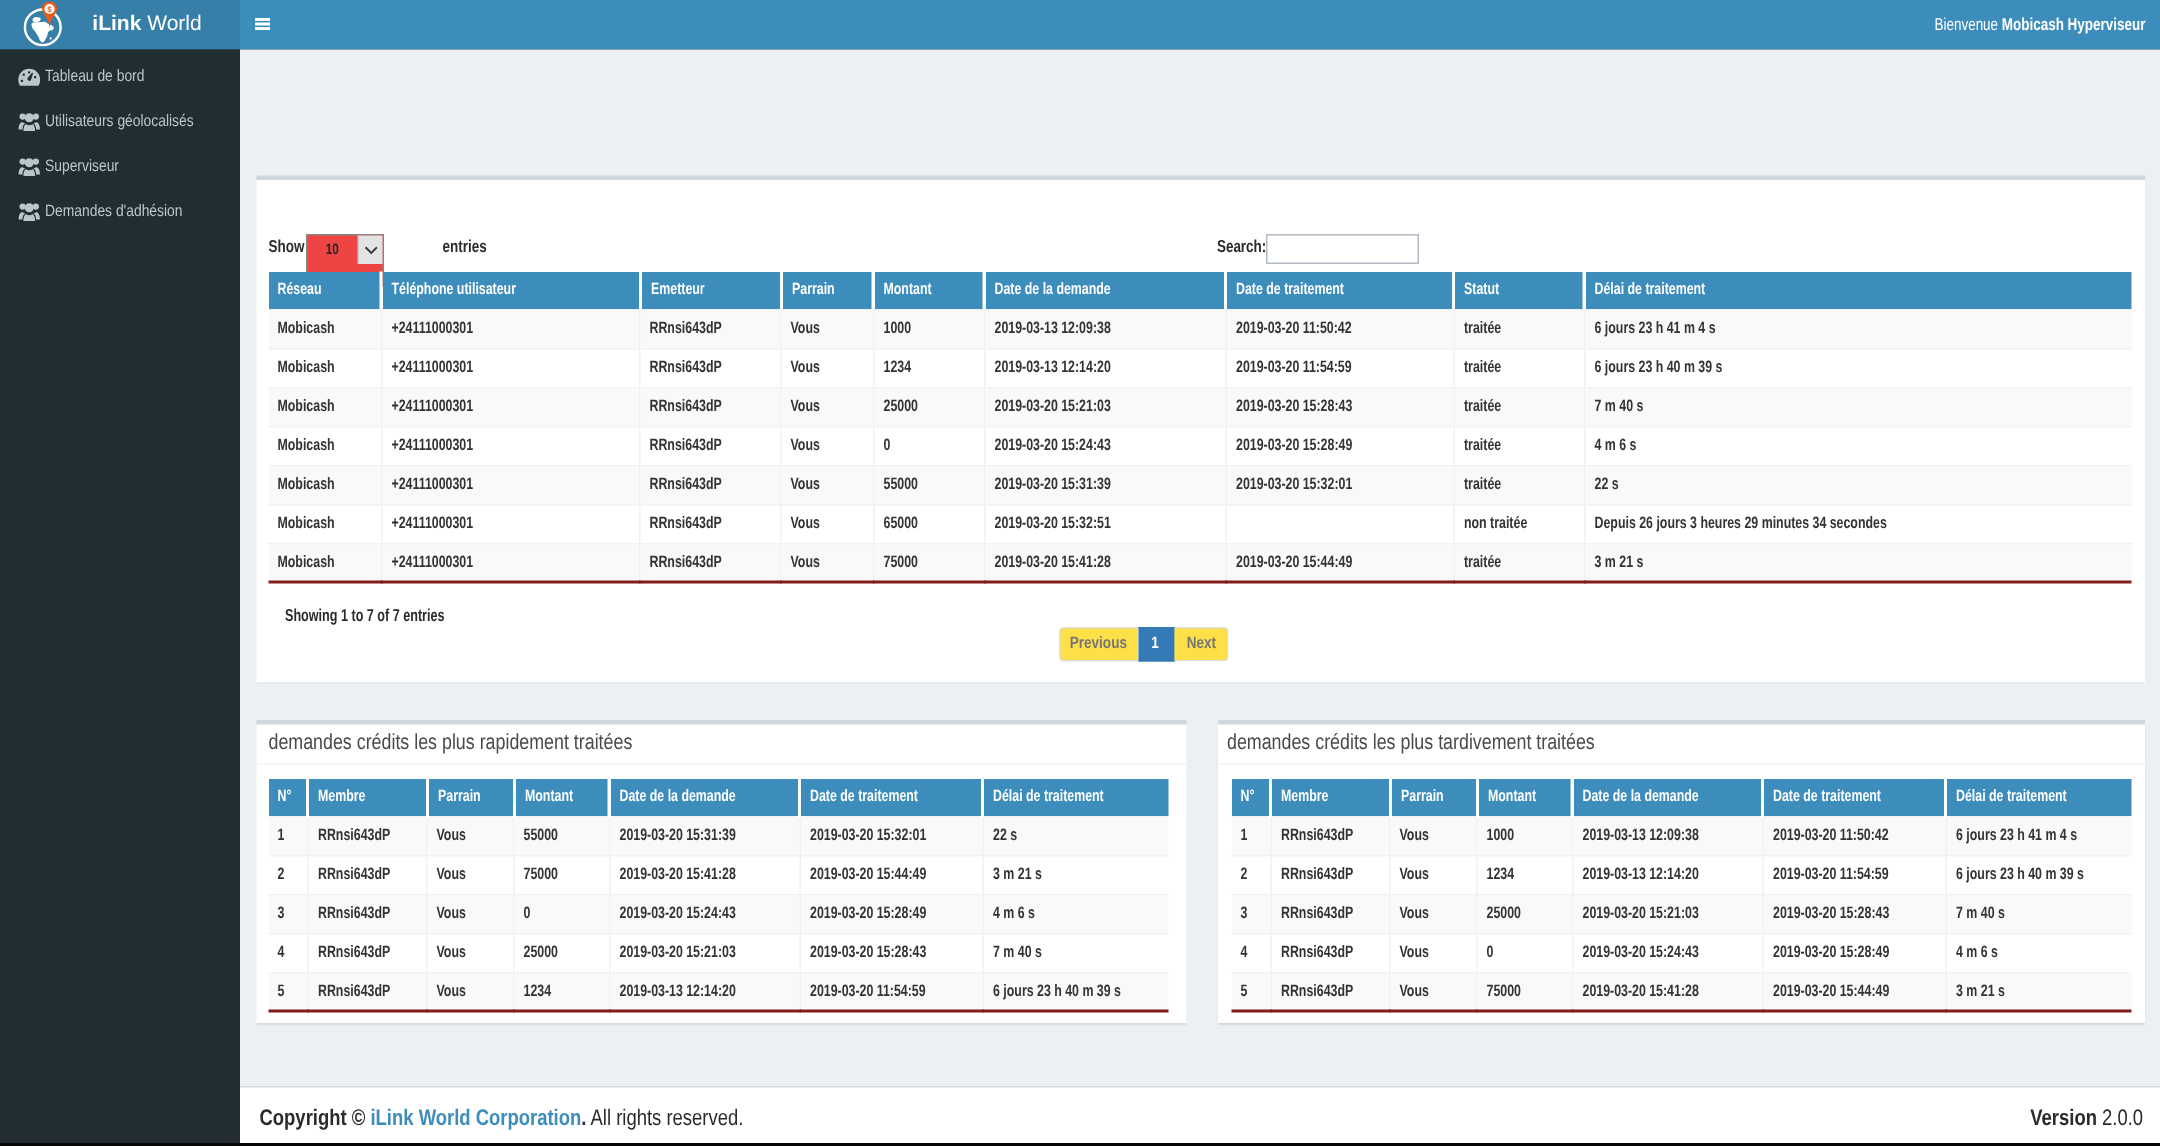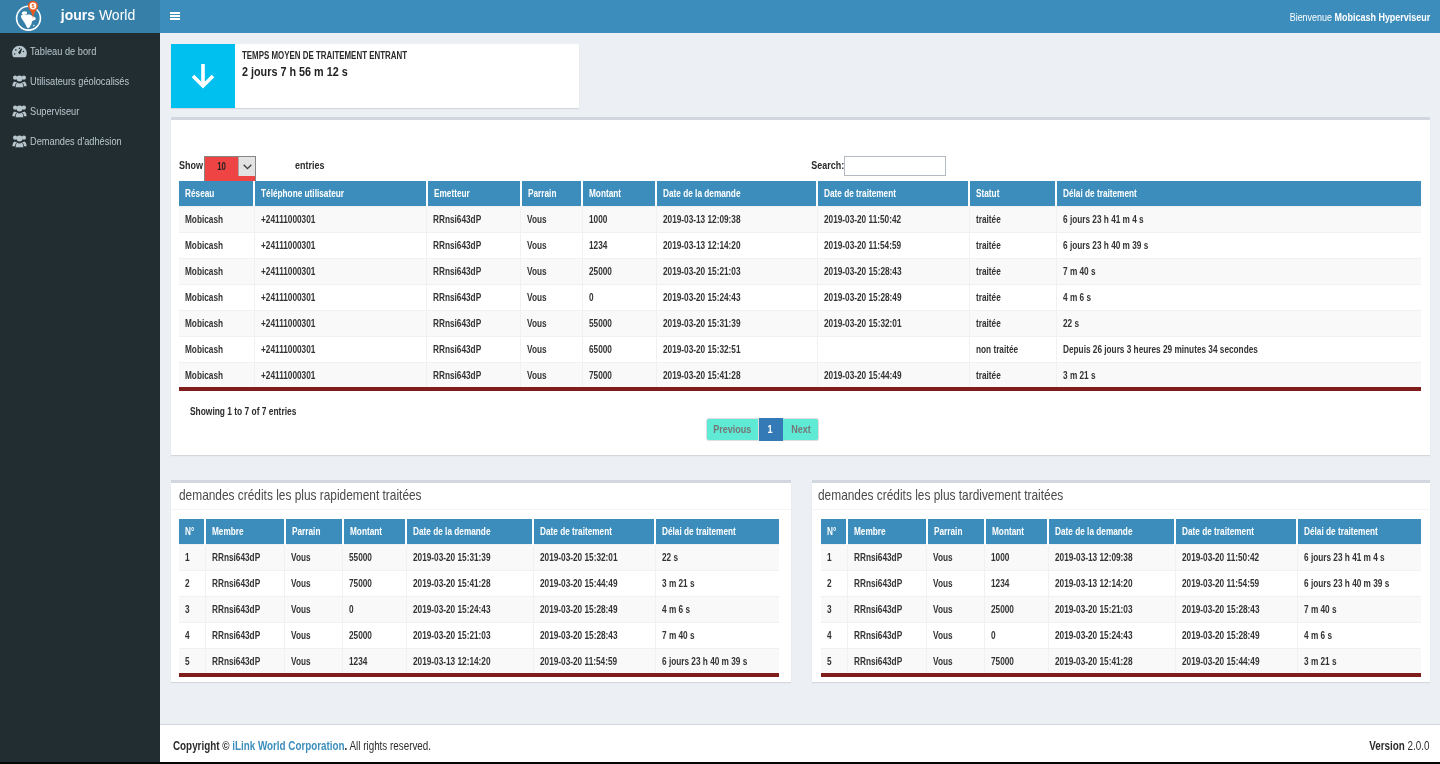--- a/index.html
+++ b/index.html
@@ -32,21 +32,21 @@
 .box1 { left:11px; top:87px; width:1259px; height:335px; }
 .box2 { left:11px; top:450px; width:620px; height:199px; }
 .box3 { left:652px; top:450px; width:618px; height:199px; }
 .bhead { position:absolute; left:0; top:0; right:0; height:26px; border-bottom:1px solid #f4f4f4; }
 .box2 .bhead, .box3 .bhead { height:27px; }
 .btitle { position:absolute; left:7.5px; top:0; height:26px; line-height:24px; font-size:14.5px; color:#4a4a4a; }
 .box2 .btitle, .box3 .btitle { height:27px; line-height:24px; }
 .box3 .btitle { left:6px; }
 .btitle .t { transform:scaleX(0.82); }
 .dtwrap { position:absolute; }
-table.dt { table-layout:fixed; border-collapse:collapse; border-bottom:4px solid #7f1d1d; }
+table.dt { table-layout:fixed; border-collapse:collapse; border-bottom:2px solid #7f1d1d; }
 .dt th { background:#3c8dbc; color:#fff; font-size:11px; font-weight:bold; text-align:left; padding:0 0 0 6px; border-right:2px solid #fff; overflow:hidden; }
 .dt .t { transform:scaleX(0.75); }
 .dt th:last-child { border-right:none; }
 .dt td { font-size:11px; font-weight:bold; color:#333; padding:0 0 0 6px; border-right:1px solid #f1f1f1; border-top:1px solid #f1f1f1; overflow:hidden; }
 .dt td:last-child { border-right:none; }
 .dt tbody tr:nth-child(odd) { background:#f9f9f9; }
 .mtab th { height:25px; }
 .mtab td { height:26px; line-height:24px; }
 .btab th { height:25px; }
 .btab td { height:26px; line-height:24px; }
@@ -56,46 +56,46 @@
 .sel-txt span { display:inline-block; transform:scaleX(0.78); }
 .sel-btn { position:absolute; right:0; top:0; width:17px; height:19px; background:#e3e3e3; border-left:1px solid #a5a5a5; }
 .sel-btn svg { position:absolute; left:4px; top:7px; }
 .ent-lbl { position:absolute; left:88px; top:36px; height:21px; line-height:19px; font-size:11.5px; font-weight:bold; color:#2b2b2b;margin-left:36px; }
 .srch-lbl { position:absolute; left:563px; top:36px; width:110px; height:20px; line-height:19px; font-size:11.5px; font-weight:bold; color:#2b2b2b; text-align:right; }
 .srch-lbl .t { transform-origin:100% 50%; }
 .srch-box { position:absolute; left:673px; top:36px; width:102px; height:20px; background:#fff; border:1px solid #b3bac1; }
 .info-lbl { position:absolute; left:19px; top:285px; font-size:11.5px; font-weight:bold; color:#2b2b2b; }
 .info-lbl .t { transform:scaleX(0.73); }
 .pager { position:absolute; left:535px; top:298px; height:23px; }
-.pager .pg { float:left; height:23px; line-height:21px; font-size:11px; border:1px solid #ddd; border-left:none; background:#5eead4; color:#767676; text-align:center; font-weight:bold; }
+.pager .pg { float:left; height:23px; line-height:21px; font-size:11px; border:1px solid #ddd; border-left:none; background:#fde047; color:#767676; text-align:center; font-weight:bold; }
 .pager .pg .t { transform:scaleX(0.82); transform-origin:50% 50%; }
 .pg-prev { width:53px; border-left:1px solid #ddd !important; border-radius:3px 0 0 3px; }
 .pg-1 { width:24px; background:#337ab7 !important; border-color:#337ab7 !important; color:#fff !important; }
 .pg-next { width:36px; border-radius:0 3px 3px 0; }
-.footer { position:absolute; left:160px; top:724px; width:1280px; height:38px; background:#fff; border-top:1px solid #d2d6de; font-size:12px; color:#2b2b2b; }
+.footer { position:absolute; left:160px; top:724px; width:1280px; height:38px; background:#fff; border-top:1px solid #d2d6de; font-size:15px; color:#2b2b2b; }
 .foot-l { position:absolute; left:13px; top:1px; height:38px; line-height:40px; }
 .foot-l .t { transform:scaleX(0.82); }
 .foot-r { position:absolute; right:11px; top:1px; height:38px; line-height:40px; }
 .foot-r .t { transform:scaleX(0.82); transform-origin:100% 50%; }
 .blue { color:#3c8dbc; }
 </style></head><body>
 <div class="header">
   <div class="logo">
     <svg class="lg-globe" width="27" height="27" viewBox="0 0 27 27">
       <circle cx="13.5" cy="13.2" r="11.9" fill="none" stroke="#fff" stroke-width="1.6"></circle>
       <path fill="#fff" d="M6.5 8.5 Q7 6.5 9 6.3 L12 6.8 Q12.5 8.2 11.5 9 L9.5 9.8 Q7.5 10.3 6.5 8.5 Z"></path>
       <path fill="#fff" d="M5.9 11 Q6.5 9.6 8.5 9.8 L13 9.6 Q15.5 9.2 16.5 10.5 L18.5 11.5 Q21.3 12.5 20.8 14 Q20.2 15.5 18.5 15.2 L17 16.5 Q16.8 19 15.5 20.8 Q14.3 23.6 13 23.2 Q11.6 22.7 10.8 20 Q9.5 17.5 8 15.5 Q6 13.5 5.9 11 Z"></path>
       <path fill="#fff" d="M18 20.2 L19.3 19.6 Q19.9 20.8 18.6 21.8 Z"></path>
     </svg>
     <svg class="lg-pin" width="10" height="18.5" viewBox="0 0 10 18.5">
       <path fill="#ea5a1b" d="M5 0 C2.1 0 0 2.1 0 4.9 C0 7.2 1.6 8.6 2.9 10.7 C3.9 12.3 4.5 14 5 17.8 C5.5 14 6.1 12.3 7.1 10.7 C8.4 8.6 10 7.2 10 4.9 C10 2.1 7.9 0 5 0 Z"></path>
       <circle cx="5" cy="5" r="3.4" fill="#fff"></circle>
       <text x="5" y="7.1" font-size="5.4" font-weight="bold" fill="#ea5a1b" text-anchor="middle" font-family="Liberation Sans">$</text>
     </svg>
-    <div class="lg-text"><b>jours</b> World</div>
+    <div class="lg-text"><b>iLink</b> World</div>
   </div>
   <div class="hamb">
       <div></div>
       <div></div>
       <div></div>
     </div>
   <div class="welcome"><span class="t">Bienvenue <b>Mobicash Hyperviseur</b></span></div>
 </div>
 <div class="sidebar">
   <div style="height:2.5px"></div>
@@ -127,29 +127,20 @@
           <circle cx="3.1" cy="2.7" r="2.1"></circle>
           <circle cx="11.9" cy="2.7" r="2.1"></circle>
           <path d="M0.4 11.3 Q0.4 7.4 2.6 6.4 Q3.6 7.2 4.9 7.1 L4.9 11.3 Z"></path>
           <path d="M14.6 11.3 Q14.6 7.4 12.4 6.4 Q11.4 7.2 10.1 7.1 L10.1 11.3 Z"></path>
           <circle cx="7.5" cy="3.5" r="3"></circle>
           <path d="M3.2 12.7 Q3.2 8.3 5.3 7.2 Q6.3 8.1 7.5 8.1 Q8.7 8.1 9.7 7.2 Q11.8 8.3 11.8 12.7 Z" stroke="#222d32" stroke-width="0.8"></path>
         </g>
       </svg><span class="t mt">Demandes d'adhésion</span></div>
 </div>
 <div class="main">
-  <div class="ibox">
-    <div class="ibox-ic">
-      <svg width="24" height="26" viewBox="0 0 24 26">
-        <path d="M12 1 L12 22 M2 13 L12 23 L22 13" stroke="#fff" stroke-width="3.6" fill="none"></path>
-      </svg>
-    </div>
-    <div class="ib-title"><span class="t">TEMPS MOYEN DE TRAITEMENT ENTRANT</span></div>
-    <div class="ib-num"><span class="t">2 jours 7 h 56 m 12 s</span></div>
-  </div>
   <div class="box box1">
     <div class="show-lbl"><span class="t">Show</span></div>
     <div class="sel">
       <div class="sel-txt"><span>10</span></div>
       <div class="sel-btn">
           <svg width="9" height="6" viewBox="0 0 9 6">
             <path d="M0.7 0.8 L4.5 4.6 L8.3 0.8" stroke="#3a3a3a" stroke-width="1.3" fill="none"></path>
           </svg>
         </div>
     </div>

